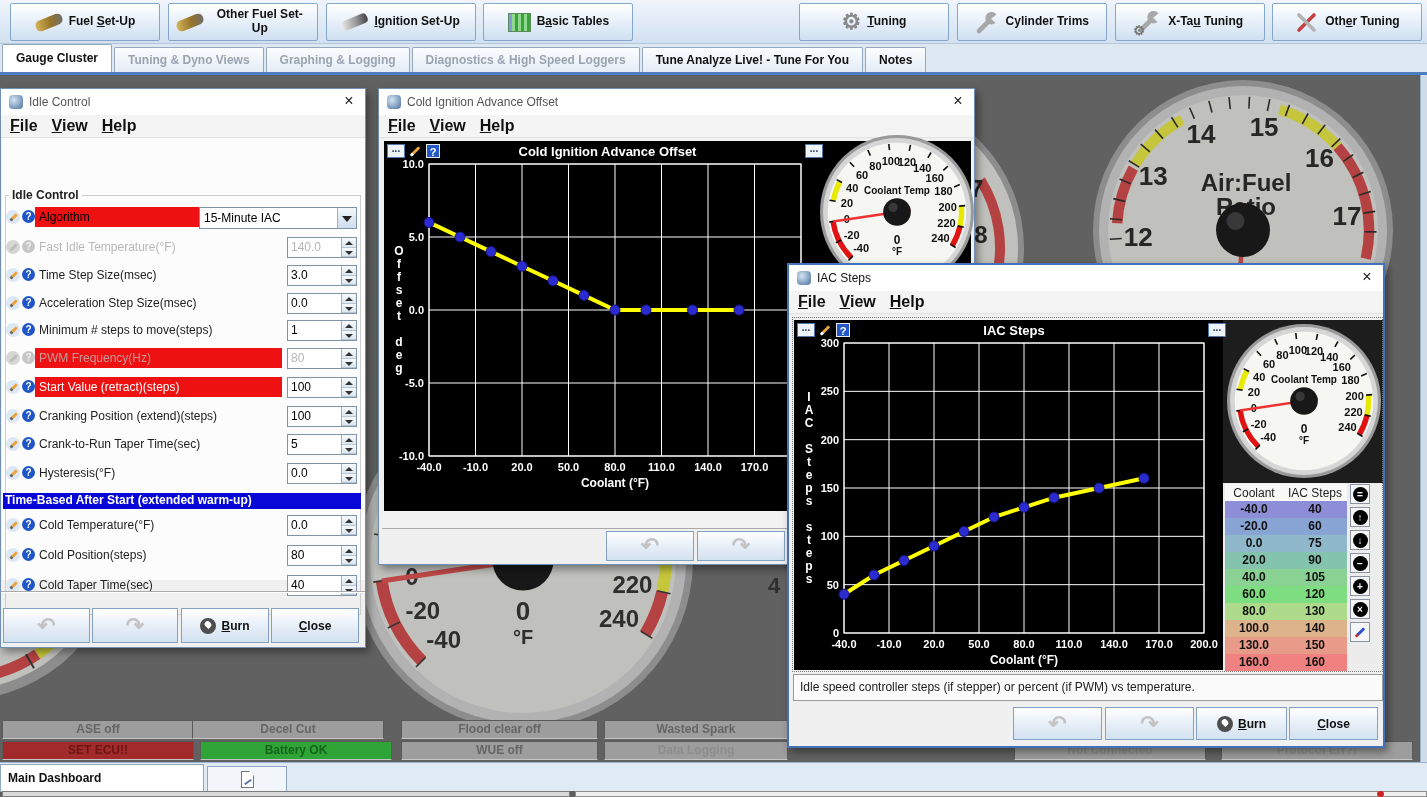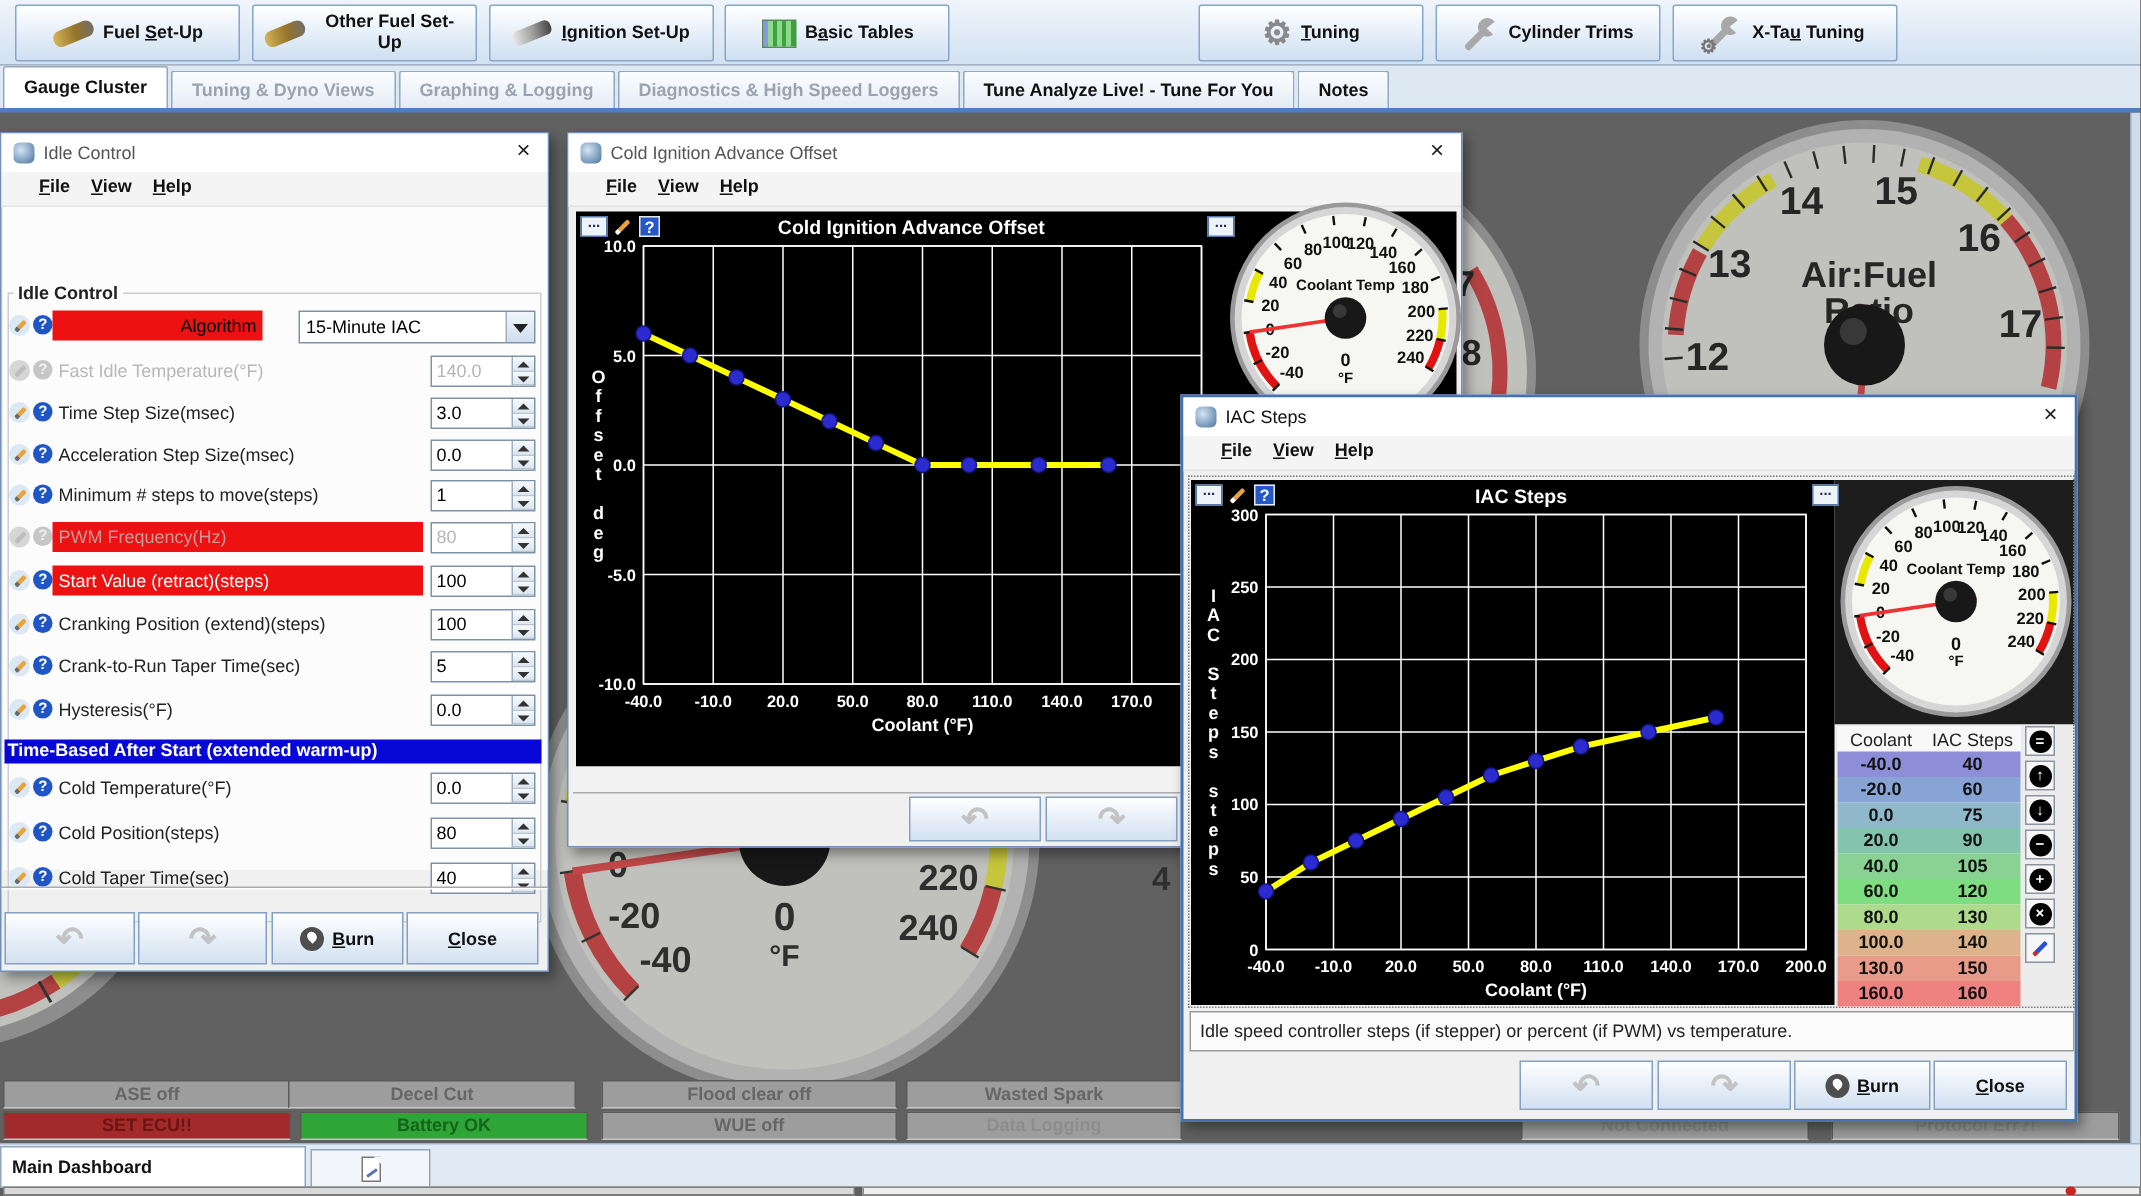--- a/index.html
+++ b/index.html
@@ -51,21 +51,21 @@
 
 .win{position:absolute;background:#f0f0f0;border:1px solid #6f8fb5;box-shadow:3px 4px 8px rgba(0,0,0,.4)}
 #win-idle{left:0;top:88px;width:366px;height:560px;z-index:10}
 #win-cold{left:378px;top:88px;width:597px;height:477px;z-index:12}
 #win-iac{left:787px;top:263px;width:598px;height:485px;z-index:20;border:2px solid #4472b8}
 .win-title{height:26px;background:#fff;display:flex;align-items:center;padding:0 8px;gap:6px;font-size:12px;color:#555}
 #win-iac .win-title{color:#111}
 .win-title .wt{flex:1;white-space:nowrap}
 .win-x{width:16px;height:16px;color:#222;font-size:16px;line-height:14px;text-align:center}
 .app-ico{width:14px;height:14px;border-radius:4px;background:radial-gradient(circle at 35% 35%,#d5e4f2,#7f9fc0 60%,#51719a);flex:none}
-.menubar{height:23px;background:#f4f4f4;border-bottom:1px solid #e2e2e2;display:flex;align-items:flex-start;padding-left:20px;font-size:12px;font-weight:bold;color:#111}
+.menubar{height:23px;background:#f4f4f4;border-bottom:1px solid #e2e2e2;display:flex;align-items:flex-start;padding-left:4px;font-size:16px;font-weight:bold;color:#111}
 .menu-item{padding:2px 9px 2px 5px;cursor:default}
 
 
 #idle-content{position:absolute;left:1px;top:49px;width:363px;height:442px;background:#fcfcfc}
 .groupbox{position:absolute;left:3px;top:57px;width:356px;height:420px;border:1px solid #cdcdcd}
 .group-label{position:absolute;left:7px;top:50px;background:#fcfcfc;padding:0 3px;font-size:12px;font-weight:bold;color:#222}
 .ic-row{position:absolute;left:0;width:100%;height:22px}
 .r-edit{position:absolute;left:4px;top:3px;width:14px;height:14px;border-radius:50%;background:#dce9f4;display:flex;align-items:center;justify-content:center}
 .r-edit::after{content:"";width:9px;height:2.6px;background:linear-gradient(90deg,#6b6b6b 2.5px,#e8a33c 2.5px);transform:rotate(-45deg);border-radius:1px}
 .r-help{position:absolute;left:20px;top:3px;width:13px;height:13px;border-radius:50%;background:#1e56c8;color:#fff;font-weight:bold;font-size:10px;line-height:13px;text-align:center}
@@ -174,20 +174,29 @@
         <span class="tb-lbl">Cylinder Trims</span>
       </div>
       <div class="tb-btn" style="left: 1114.6px;">
         <span style="display:inline-flex;align-items:center">
           <span class="ig-cmb"><svg width="25" height="25" viewBox="0 0 25 25">
               <line x1="4" y1="21" x2="13" y2="12" stroke="#a8a8a8" stroke-width="4.6" stroke-linecap="round"></line>
               <path d="M21.5 4.5 A6.2 6.2 0 1 0 20.5 13 L16 8.8 Z" fill="#a8a8a8"></path>
             </svg><span class="ig-gsm">⚙</span></span>
         </span>
         <span class="tb-lbl">X-Ta<u>u</u> Tuning</span>
+      </div>
+      <div class="tb-btn" style="left: 1272.4px;">
+        <span style="display:inline-flex;align-items:center">
+          <svg width="24" height="24" viewBox="0 0 24 24">
+            <line x1="4" y1="20" x2="19" y2="5" stroke="#c44040" stroke-width="3.6" stroke-linecap="round"></line>
+            <line x1="4" y1="5" x2="19" y2="20" stroke="#b3b3b3" stroke-width="3.6" stroke-linecap="round"></line>
+          </svg>
+        </span>
+        <span class="tb-lbl">Oth<u>e</u>r Tuning</span>
       </div>
     </div>
   <div id="tabbar">
       <div class="tab tab-active">Gauge Cluster</div>
       <div class="tab tab-dim">Tuning &amp; Dyno Views</div>
       <div class="tab tab-dim">Graphing &amp; Logging</div>
       <div class="tab tab-dim">Diagnostics &amp; High Speed Loggers</div>
       <div class="tab tab-normal">Tune Analyze Live! - Tune For You</div>
       <div class="tab tab-normal">Notes</div>
     </div>
@@ -317,21 +326,21 @@
         <div class="menu-item"><u>V</u>iew</div>
         <div class="menu-item"><u>H</u>elp</div>
       </div>
     <div id="idle-content">
       <div class="groupbox"></div>
       <div class="group-label">Idle Control</div>
       <div id="idle-rows">
           <div class="ic-row" style="top: 69px;">
             <span class="r-edit"></span>
             <span class="r-help">?</span>
-            <span class="r-lbl alert" style="width:140px;text-align:right;">Algorithm</span>
+            <span class="r-lbl alert" style="width:188px;">Algorithm</span>
             <span class="combo">
               <span class="combo-v">15-Minute IAC</span>
               <span class="combo-b"></span>
             </span>
           </div>
           <div class="ic-row" style="top: 99px;">
             <span class="r-edit dis"></span>
             <span class="r-help dis">?</span>
             <span class="r-lbl  dislbl" style="">Fast Idle Temperature(°F)</span>
             <span class="spin dis">

